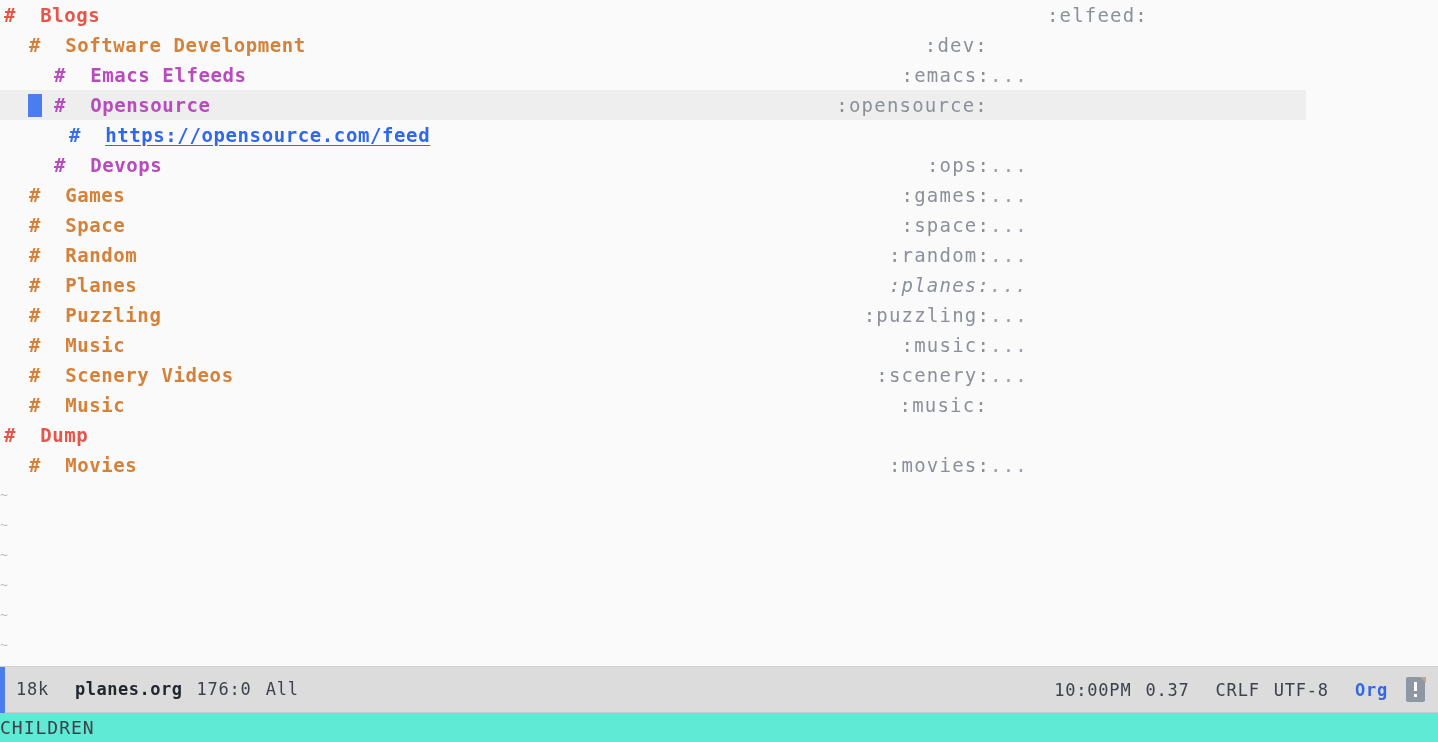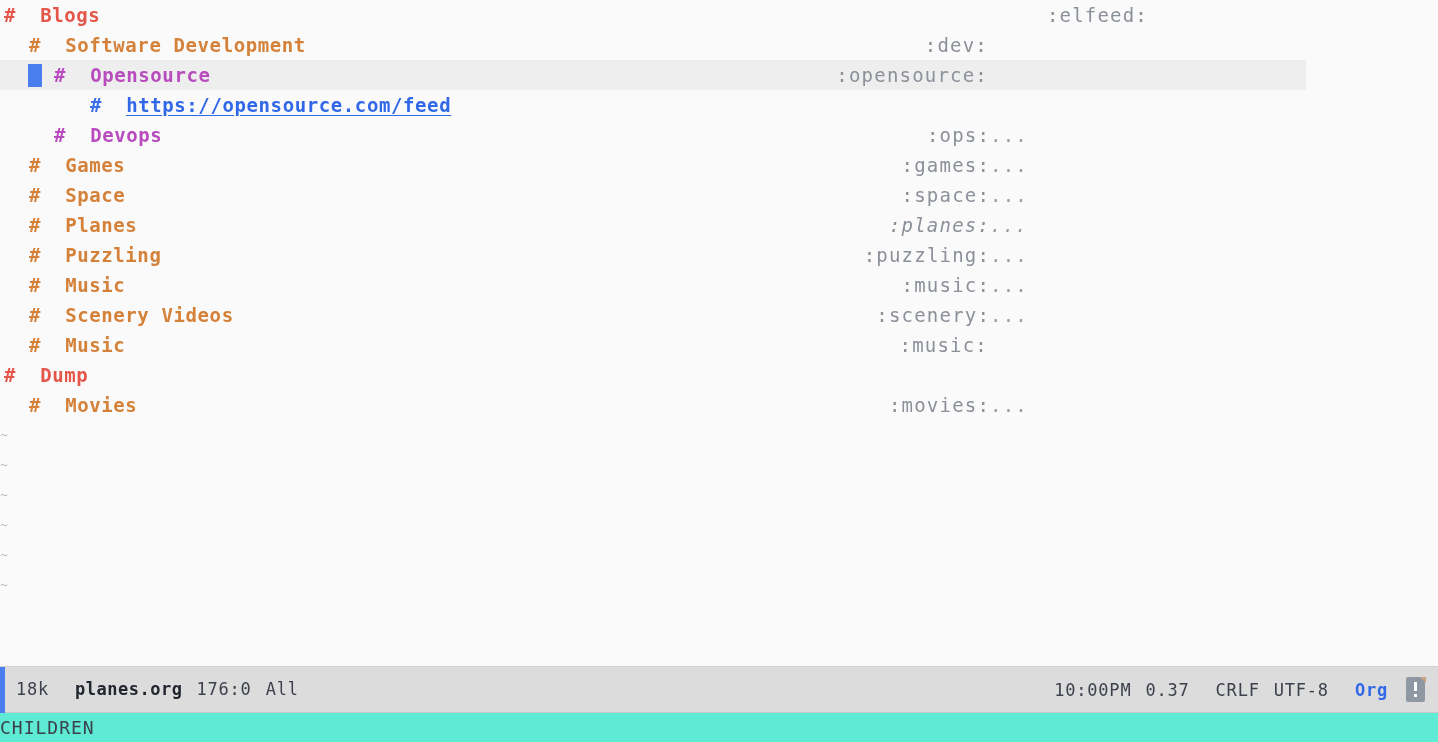--- a/index.html
+++ b/index.html
@@ -203,25 +203,27 @@
   }
 </style>
 </head>
 <body>
 
 <div id="app">
 
   <div id="buffer">
       <div class="org-row"><span class="heading-text h1" style="left: 4px;"><span class="bullet">#</span>  <span>Blogs</span></span><span class="tagcol" style="right: 158px;"><span>:elfeed:</span></span></div>
       <div class="org-row"><span class="heading-text h2" style="left: 29px;"><span class="bullet">#</span>  <span>Software Development</span></span><span class="tagcol" style="right: 318px;"><span>:dev:</span></span></div>
+      <div class="org-row"><span class="heading-text h3" style="left: 54px;"><span class="bullet">#</span>  <span>Emacs Elfeeds</span></span><span class="tagcol" style="right: 278px;"><span>:emacs:</span><span class="ellipsis">...</span></span></div>
       <div class="org-row current"><span class="cursor-block"></span><span class="heading-text h3" style="left: 54px;"><span class="bullet">#</span>  <span>Opensource</span></span><span class="tagcol" style="right: 318px;"><span>:opensource:</span></span></div>
-      <div class="org-row"><span class="heading-text h4" style="left: 90px;"><span class="bullet">#</span>  <span class="org-link">https://opensource.com/feed</span></span></div>
+      <div class="org-row"><span class="heading-text h4" style="left: 69px;"><span class="bullet">#</span>  <span class="org-link">https://opensource.com/feed</span></span></div>
       <div class="org-row"><span class="heading-text h3" style="left: 54px;"><span class="bullet">#</span>  <span>Devops</span></span><span class="tagcol" style="right: 278px;"><span>:ops:</span><span class="ellipsis">...</span></span></div>
       <div class="org-row"><span class="heading-text h2" style="left: 29px;"><span class="bullet">#</span>  <span>Games</span></span><span class="tagcol" style="right: 278px;"><span>:games:</span><span class="ellipsis">...</span></span></div>
       <div class="org-row"><span class="heading-text h2" style="left: 29px;"><span class="bullet">#</span>  <span>Space</span></span><span class="tagcol" style="right: 278px;"><span>:space:</span><span class="ellipsis">...</span></span></div>
+      <div class="org-row"><span class="heading-text h2" style="left: 29px;"><span class="bullet">#</span>  <span>Random</span></span><span class="tagcol" style="right: 278px;"><span>:random:</span><span class="ellipsis">...</span></span></div>
       <div class="org-row"><span class="heading-text h2" style="left: 29px;"><span class="bullet">#</span>  <span>Planes</span></span><span class="tagcol" style="right: 278px; font-style: italic;"><span>:planes:</span><span class="ellipsis">...</span></span></div>
       <div class="org-row"><span class="heading-text h2" style="left: 29px;"><span class="bullet">#</span>  <span>Puzzling</span></span><span class="tagcol" style="right: 278px;"><span>:puzzling:</span><span class="ellipsis">...</span></span></div>
       <div class="org-row"><span class="heading-text h2" style="left: 29px;"><span class="bullet">#</span>  <span>Music</span></span><span class="tagcol" style="right: 278px;"><span>:music:</span><span class="ellipsis">...</span></span></div>
       <div class="org-row"><span class="heading-text h2" style="left: 29px;"><span class="bullet">#</span>  <span>Scenery Videos</span></span><span class="tagcol" style="right: 278px;"><span>:scenery:</span><span class="ellipsis">...</span></span></div>
       <div class="org-row"><span class="heading-text h2" style="left: 29px;"><span class="bullet">#</span>  <span>Music</span></span><span class="tagcol" style="right: 318px;"><span>:music:</span></span></div>
       <div class="org-row"><span class="heading-text h1" style="left: 4px;"><span class="bullet">#</span>  <span>Dump</span></span></div>
       <div class="org-row"><span class="heading-text h2" style="left: 29px;"><span class="bullet">#</span>  <span>Movies</span></span><span class="tagcol" style="right: 278px;"><span>:movies:</span><span class="ellipsis">...</span></span></div>
       <div class="org-row"><span class="fringe-tilde">~</span></div>
       <div class="org-row"><span class="fringe-tilde">~</span></div>
       <div class="org-row"><span class="fringe-tilde">~</span></div>

